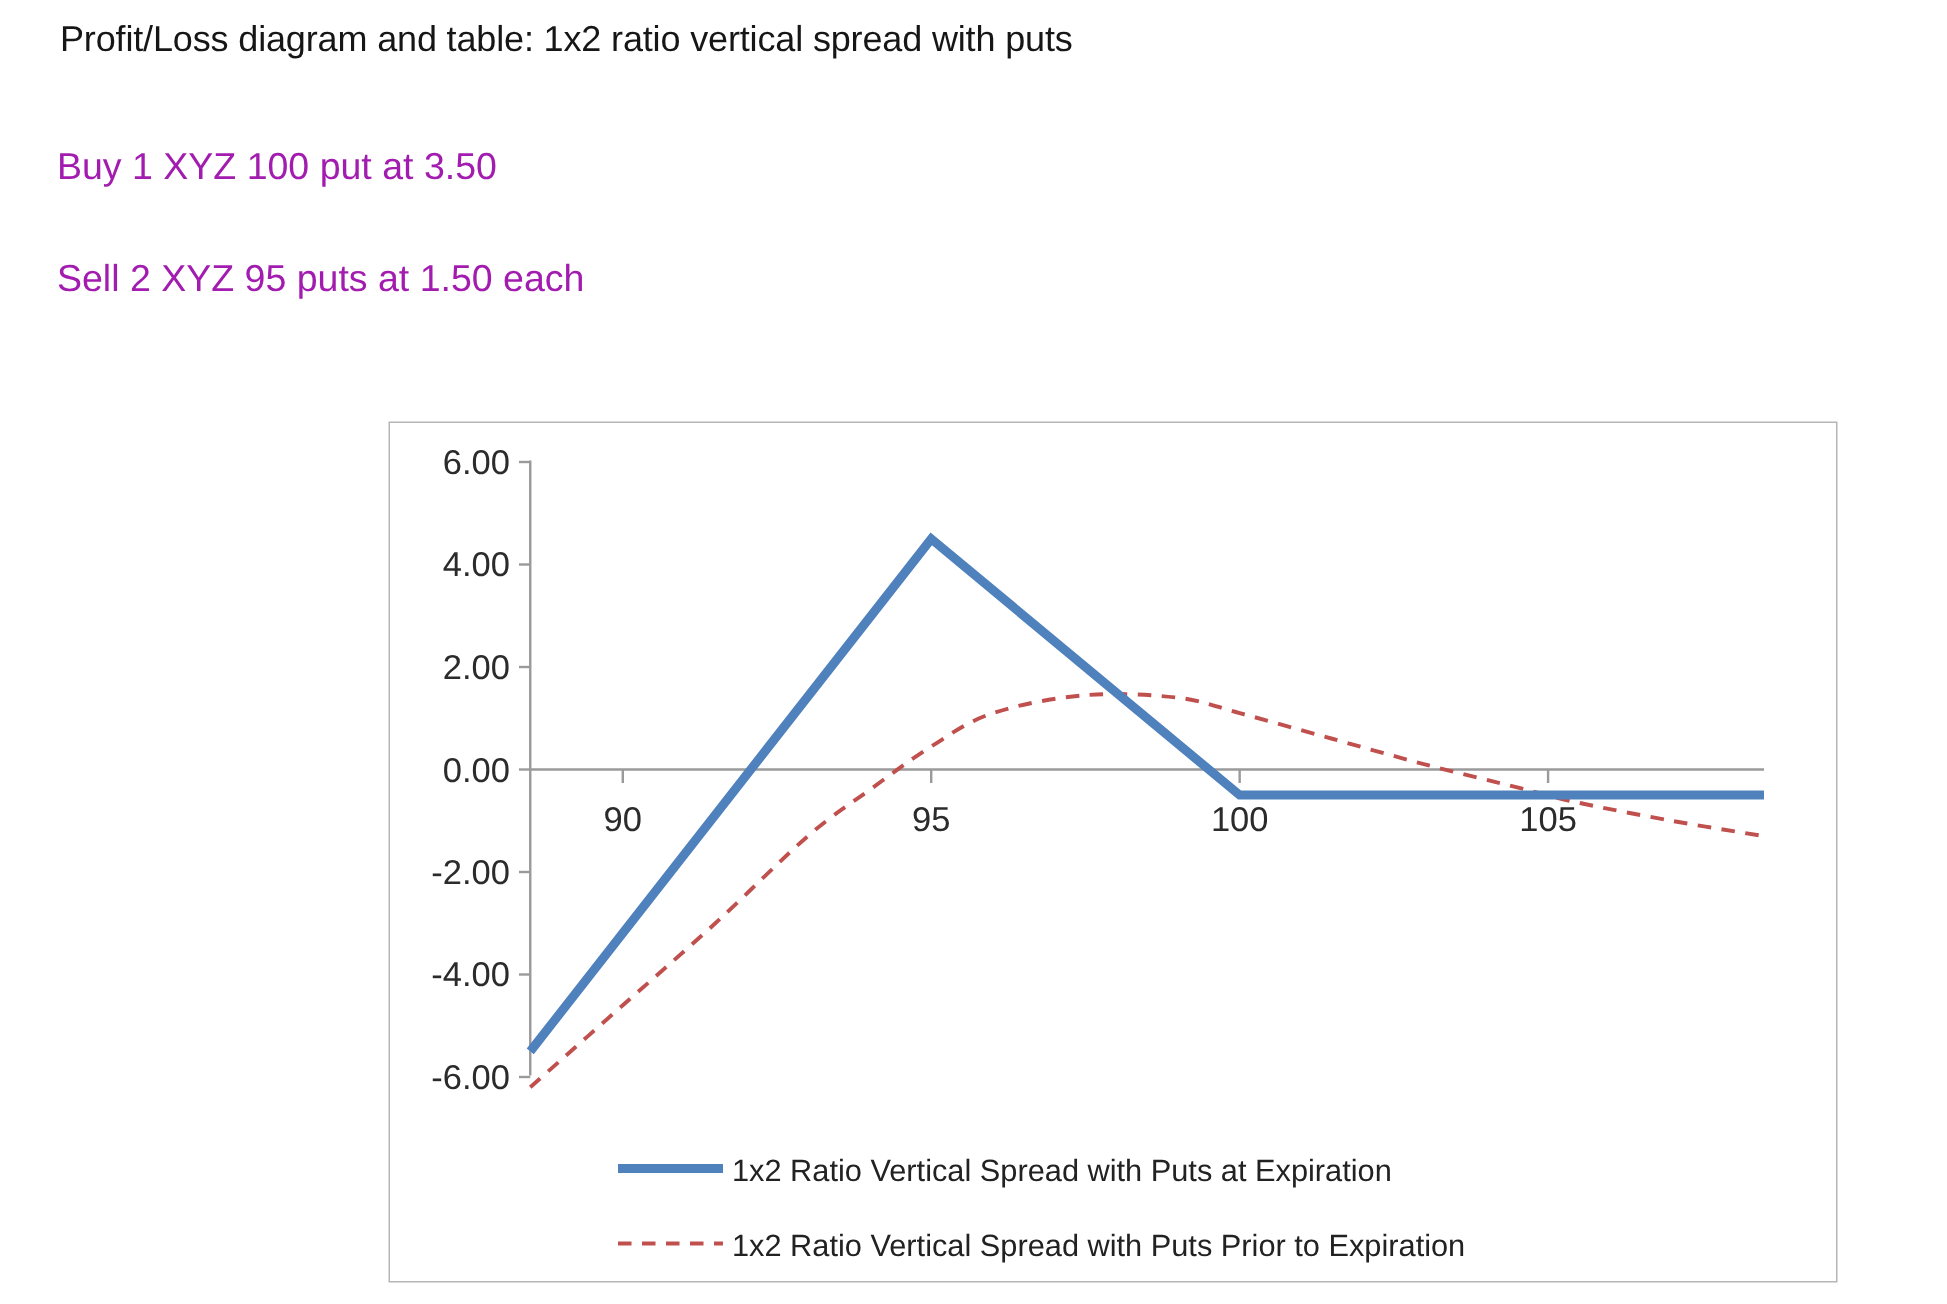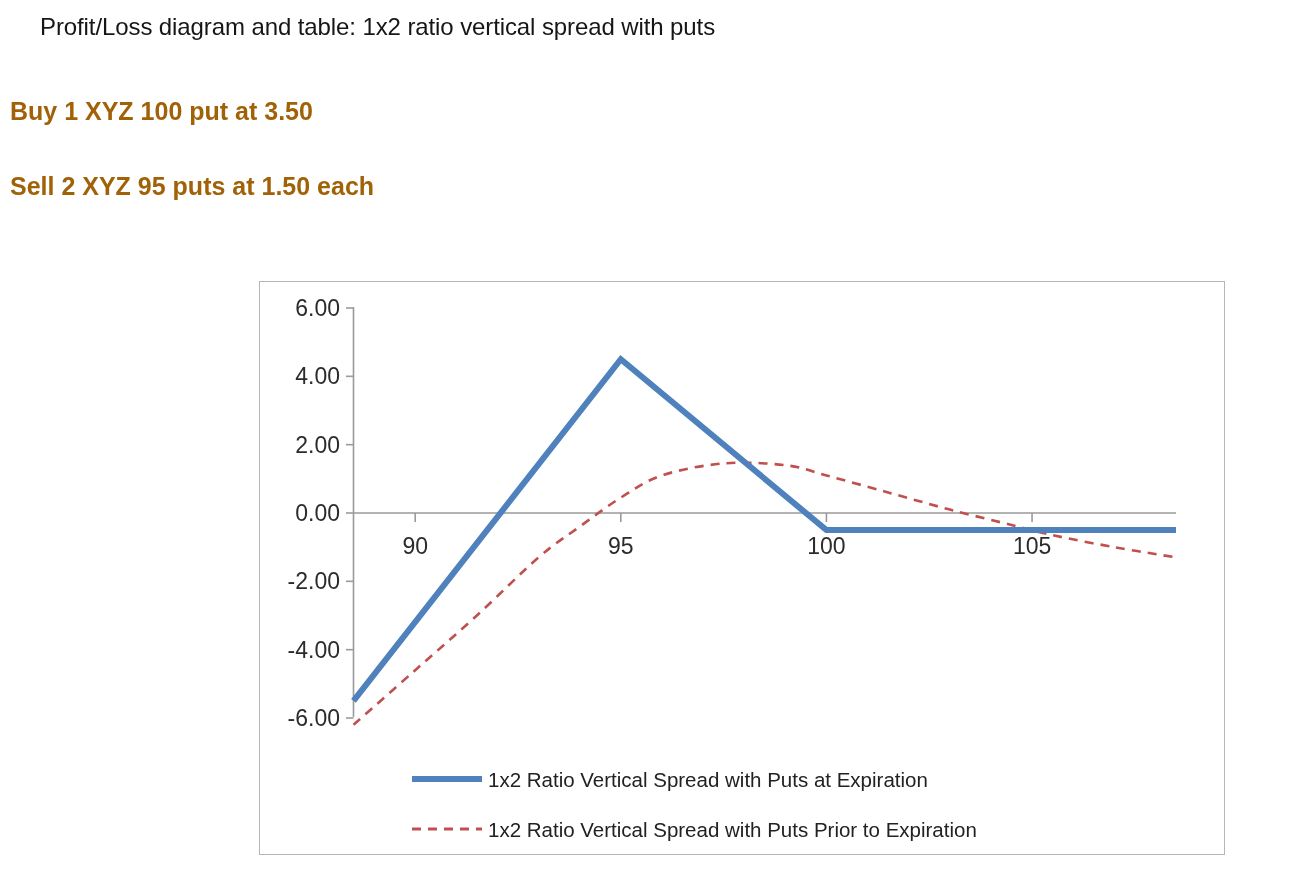--- a/index.html
+++ b/index.html
@@ -22,24 +22,24 @@
     left: 40px;
     top: 13px;
     font-size: 24px;
     font-weight: 400;
     letter-spacing: -0.1px;
     color: #161616;
     white-space: nowrap;
   }
   .intro-line {
     position: absolute;
-    left: 10px;
+    left: 38px;
     font-size: 25px;
-    font-weight: 700;
-    color: #a16207;
+    font-weight: 400;
+    color: #a21caf;
     white-space: nowrap;
   }
   #intro-line-1 { top: 97px; }
   #intro-line-2 { top: 172px; }
 
   
   #chart-frame {
     position: absolute;
     left: 259px;
     top: 281px;

